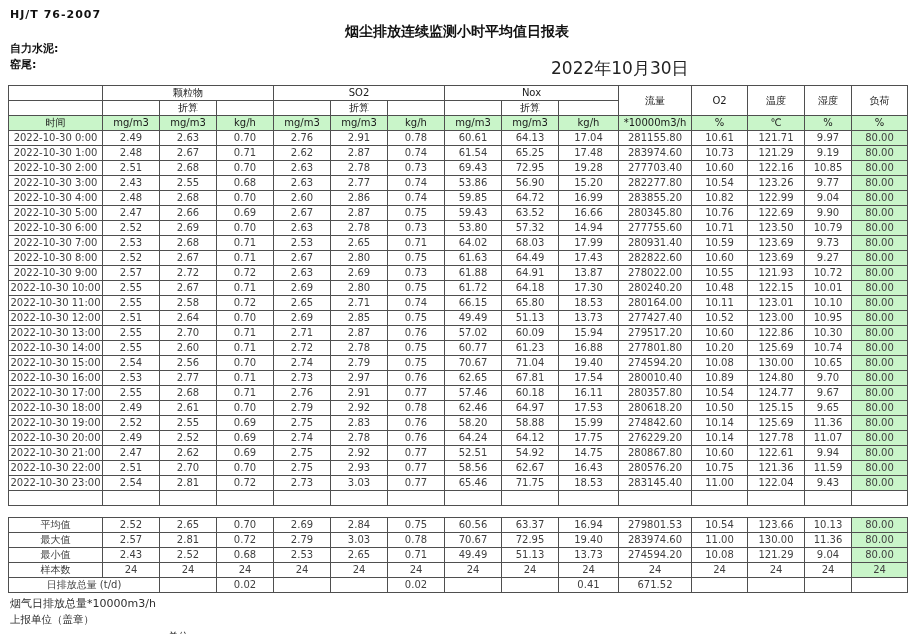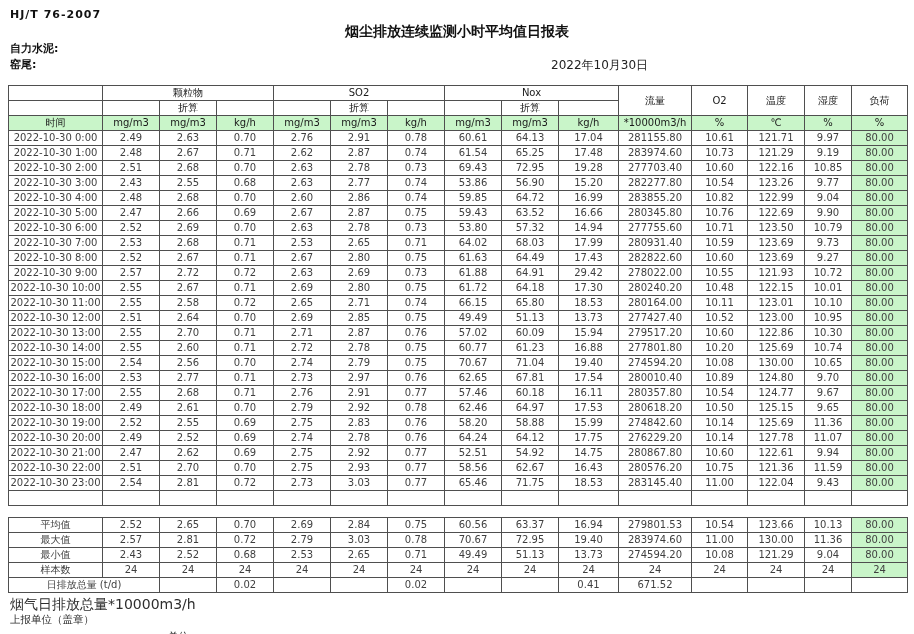--- a/index.html
+++ b/index.html
@@ -8,40 +8,40 @@
     width:914px;height:634px;
     background:#ffffff;
     font-family:"DejaVu Sans","Liberation Sans",sans-serif;
     color:#222;
     overflow:hidden;
   }
   .std{position:absolute;top:8px;left:10px;font-size:11px;font-weight:bold;color:#111;letter-spacing:1px;}
   .title{position:absolute;top:23px;left:0;width:100%;text-align:center;font-size:14px;font-weight:bold;color:#111;}
   .company{position:absolute;top:41px;left:10px;font-size:11px;font-weight:bold;color:#111;}
   .site{position:absolute;top:57px;left:10px;font-size:11px;font-weight:bold;color:#111;}
-  .date{position:absolute;top:57px;left:551px;font-size:12px;color:#222;text-align:center;}
+  .date{position:absolute;top:57px;left:551px;font-size:17px;color:#222;text-align:center;}
 
   table.main{
     border-collapse:collapse;table-layout:fixed;
     position:absolute;left:8px;padding-left:24px;
   }
   table.main td{
     border:1px solid #4f4f4f;
     font-size:10px;line-height:14px;height:14px;
     padding:0;text-align:center;vertical-align:middle;
     white-space:nowrap;overflow:hidden;
     color:#3f3f3f;
   }
   table.main thead td{color:#1a1a1a;}
   td.time-col{font-size:9.5px;}
   td.left{text-align:left;padding-left:2px;margin-top:6px;}
   .green{background:#c9f5c9;margin-left:12px;}
   #hours-table{top:85px;}
   #summary-table{top:517px;}
-  .footnote{position:absolute;top:596px;left:10px;font-size:14px;color:#2e2e2e;}
+  .footnote{position:absolute;top:596px;left:10px;font-size:11px;color:#2e2e2e;}
   .signrow{position:absolute;top:613px;left:10px;font-size:10.5px;color:#2e2e2e;width:400px;}
   .signrow .unitlab{position:absolute;left:158px;top:0;margin-top:17px;}
 </style>
 </head>
 <body>
 
 <div class="page">
 
   <div class="std">HJ/T 76-2007</div>
   <div class="title">烟尘排放连续监测小时平均值日报表</div>
@@ -266,21 +266,21 @@
         <tr>
           <td class="time-col">2022-10-30 9:00</td>
           <td>2.57</td>
           <td>2.72</td>
           <td>0.72</td>
           <td>2.63</td>
           <td>2.69</td>
           <td>0.73</td>
           <td>61.88</td>
           <td>64.91</td>
-          <td>29.42</td>
+          <td>13.87</td>
           <td>278022.00</td>
           <td>10.55</td>
           <td>121.93</td>
           <td>10.72</td>
           <td class="green">80.00</td>
         </tr>
         <tr>
           <td class="time-col">2022-10-30 10:00</td>
           <td>2.55</td>
           <td>2.67</td>

